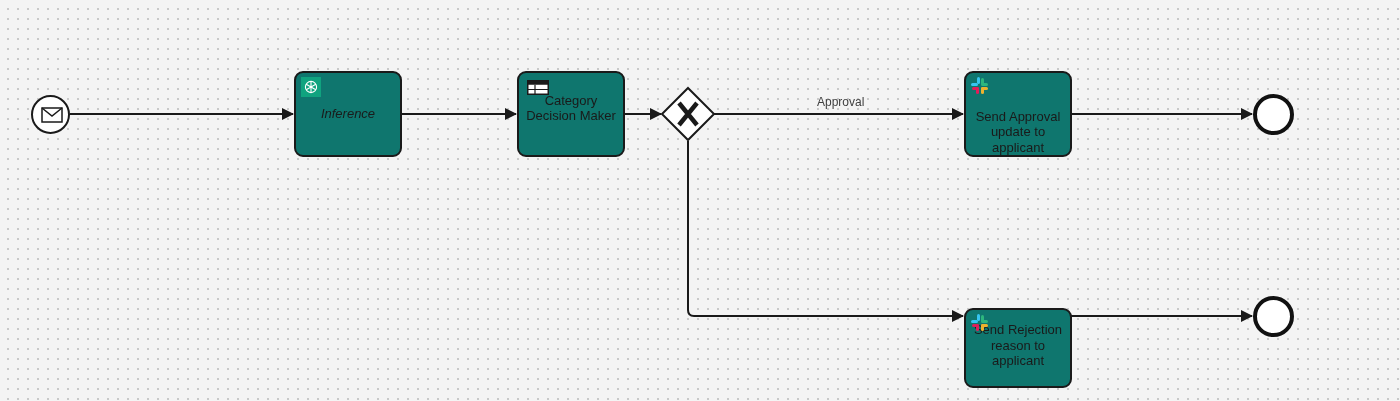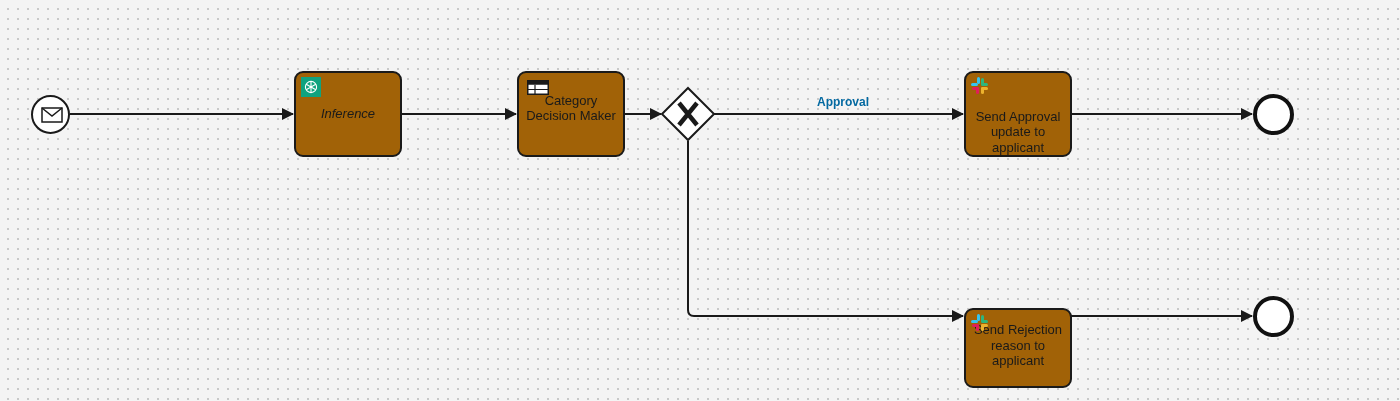--- a/index.html
+++ b/index.html
@@ -11,36 +11,36 @@
     background-position: 3px 4px;
     font-family: "Liberation Sans", sans-serif;
     position: relative;
   }
   #canvas { position: absolute; left: 0; top: 0; width: 1400px; height: 401px; }
   .task {
     position: absolute;
     box-sizing: border-box;
     border: 2px solid #1a1a1a;
     border-radius: 9px;
-    background: #a16207;
+    background: #0f766e;
     display: flex; align-items: center; justify-content: center;
     text-align: center;
     font-size: 13px; line-height: 15.5px; color: #1a1a1a;
     cursor: pointer;
   }
   .task .label { padding: 0 6px; }
   .task-icon { position: absolute; left: 5px; top: 4px; }
   .event {
     position: absolute; box-sizing: border-box;
     border-radius: 50%; background: #fff; cursor: pointer;
   }
   .start-event { border: 2px solid #1a1a1a; }
   .end-event { border: 4px solid #111; }
   .gateway { position: absolute; cursor: pointer; }
-  .flow-label { position: absolute; font-size: 12px; color: #0369a1; font-weight: bold; }
+  .flow-label { position: absolute; font-size: 12px; color: #404040; }
 </style>
 </head>
 <body>
 
 <svg id="canvas" width="1400" height="401" viewBox="0 0 1400 401">
   <defs>
     <marker id="arrow" viewBox="0 0 12 12" refX="11" refY="6" markerWidth="12" markerHeight="12" markerUnits="userSpaceOnUse" orient="auto">
       <path d="M0,0 L12,6 L0,12 z" fill="#1a1a1a"></path>
     </marker>
   </defs>

